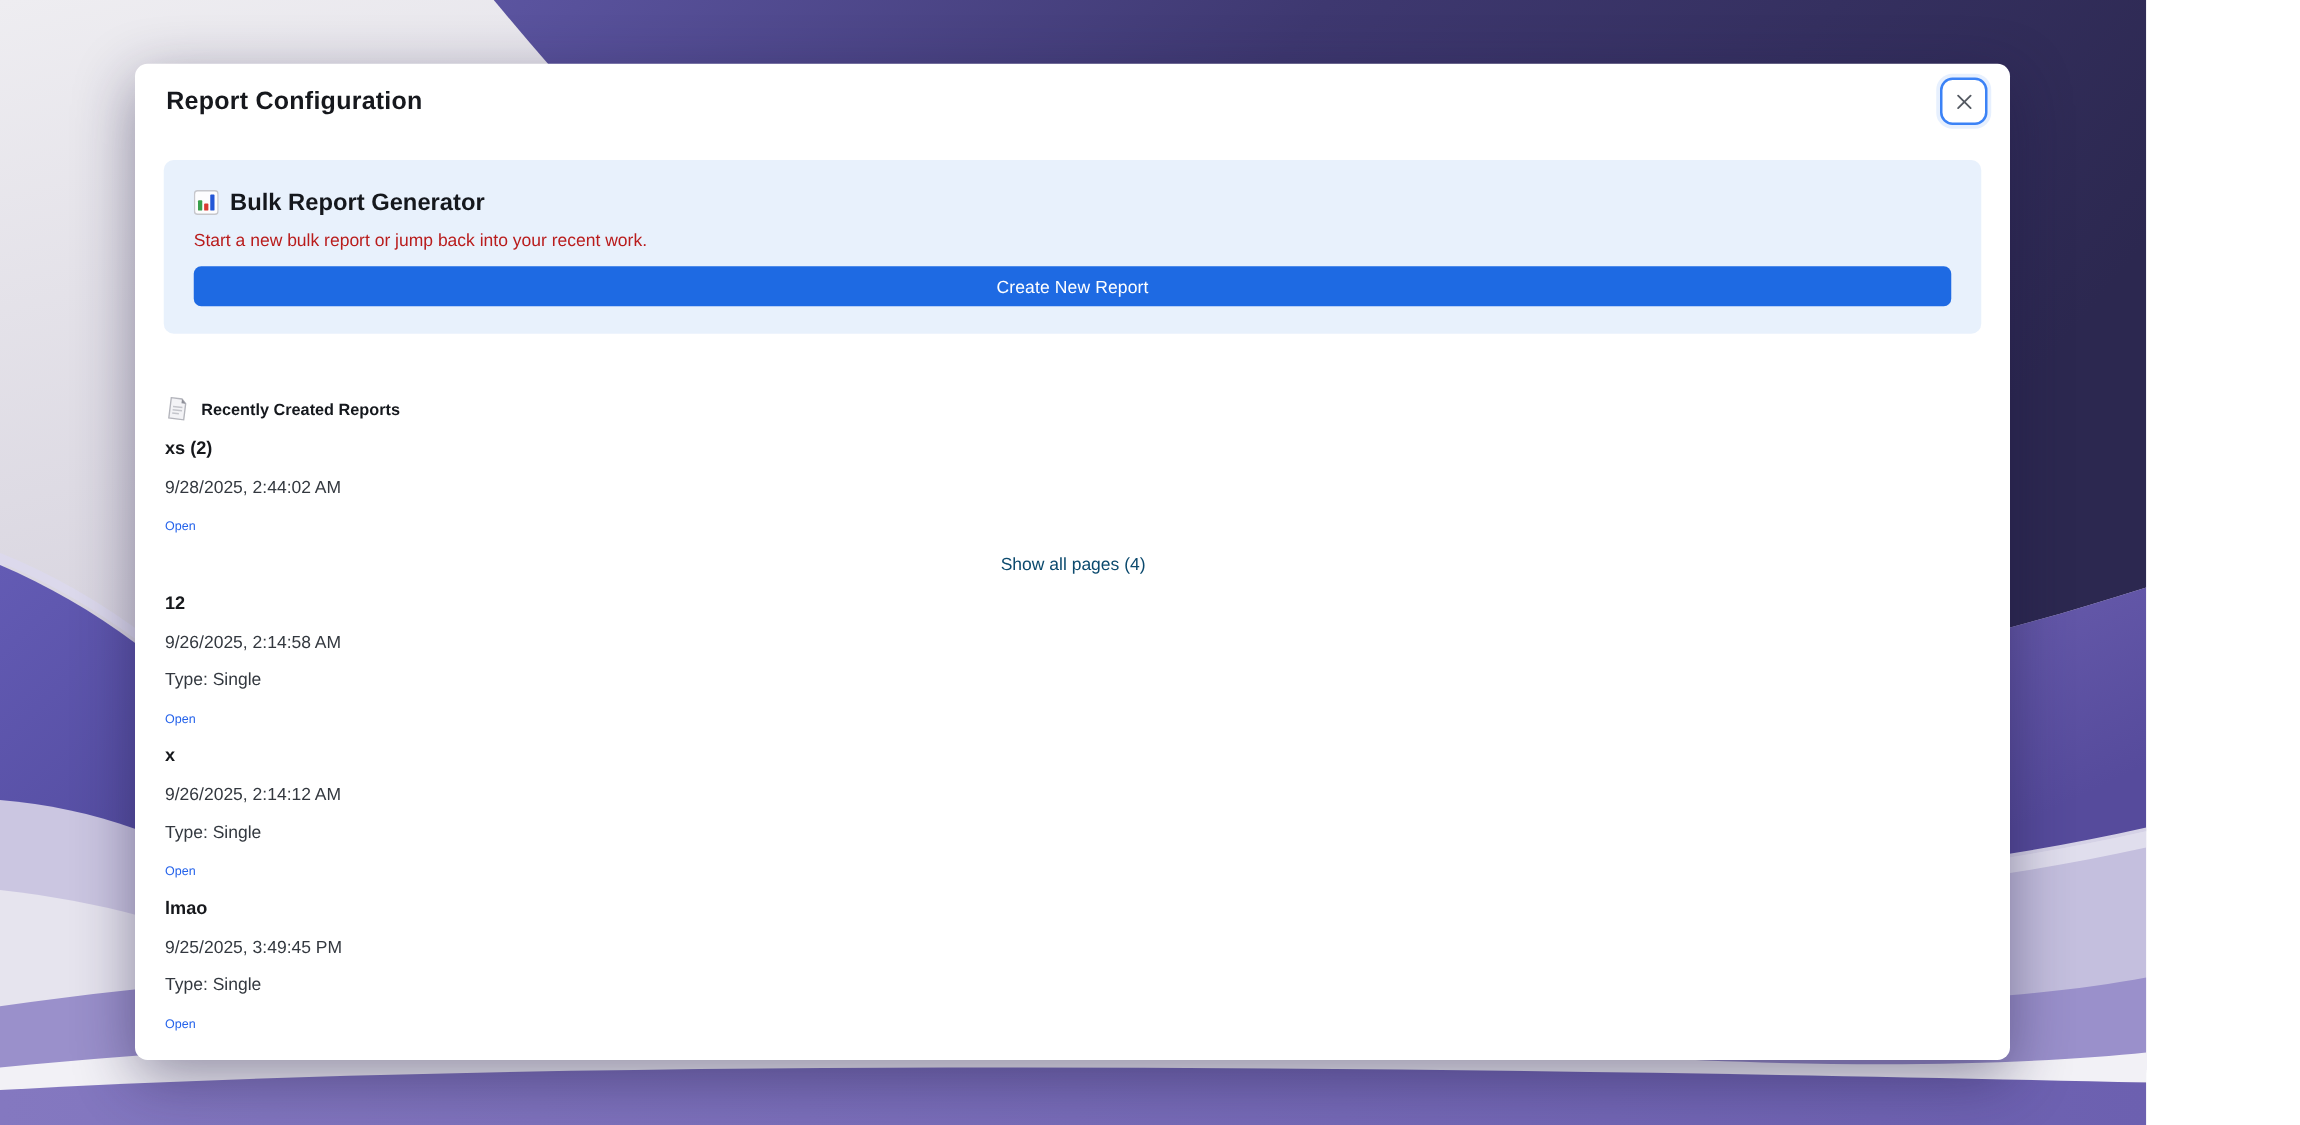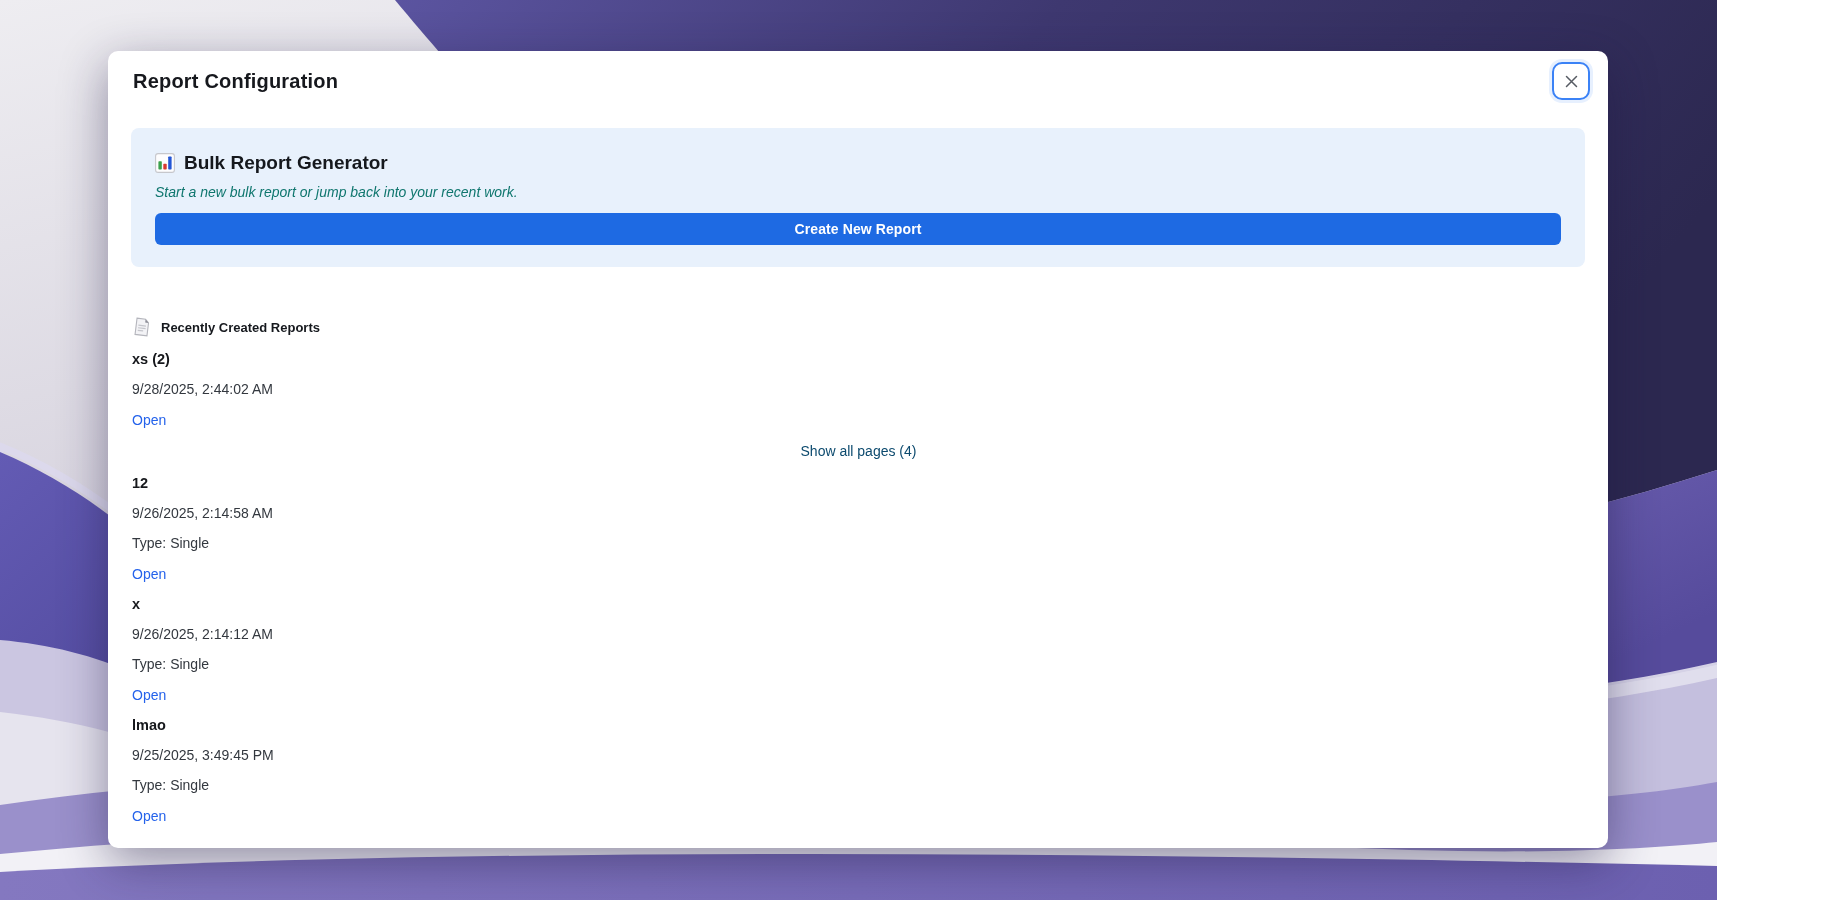--- a/index.html
+++ b/index.html
@@ -16,33 +16,33 @@
     padding:17px 23px 0 23px; overflow:hidden; }
 
   .modal-header { position:relative; height:44px; }
   .modal-title { font-size:20px; font-weight:700; color:#16181d; letter-spacing:.2px; padding-left:2px; padding-top:2px; }
   .close-btn { position:absolute; right:-5px; top:-6px; width:38px; height:38px;
     background:#ffffff; border:2px solid #3b82f6; border-radius:10px; cursor:pointer;
     display:flex; align-items:center; justify-content:center; box-shadow:0 0 0 3px rgba(59,130,246,.12); }
 
   
   .gen-panel { margin-top:16px; background:#e8f1fc; border-radius:8px; padding:24px 24px 18px 24px; height:139px; }
-  .gen-heading { display:flex; align-items:center; gap:9px; margin-bottom:10px; }
+  .gen-heading { display:flex; align-items:flex-start; gap:9px; margin-bottom:10px; }
   .gen-title { font-size:19px; font-weight:700; color:#15181d; }
-  .gen-sub { font-size:14px; color:#0f766e; margin-bottom:13px;font-style:italic; }
+  .gen-sub { font-size:14px; color:#b91c1c; margin-bottom:13px; }
   .create-btn { display:block; width:100%; height:32px; background:#1e6ae3; border:none; border-radius:6px;
-    color:#ffffff; font-size:14px; font-weight:700; font-family:inherit; cursor:pointer; letter-spacing:.1px; }
+    color:#ffffff; font-size:14px; font-weight:400; font-family:inherit; cursor:pointer; letter-spacing:.1px; }
 
   
   .recent-heading { display:flex; align-items:center; gap:9px; margin-top:50px; margin-bottom:14px; padding-left:1px; }
   .recent-title { font-size:13px; font-weight:700; color:#15181d; }
   .reports-list { padding-left:1px; }
   .report-name { font-size:14.5px; font-weight:700; color:#16181c; line-height:17px; margin-bottom:13px; }
   .report-line { font-size:14px; color:#33383f; line-height:17px; margin-bottom:13px; }
-  .report-open { display:inline-block; font-size:14px; font-weight:500; color:#2563eb; line-height:17px; margin-bottom:13px;
+  .report-open { display:inline-block; font-size:10px; font-weight:500; color:#2563eb; line-height:17px; margin-bottom:13px;
     text-decoration:none; cursor:pointer; }
   .show-all-row { text-align:center; line-height:17px; margin-bottom:15px; }
   .show-all { font-size:14px; font-weight:500; color:#0c4a6e; cursor:pointer; display:inline-block; }
   .open-row { line-height:17px; }
 
   .icon { display:inline-block; line-height:0; }
 </style>
 </head>
 <body>
 

